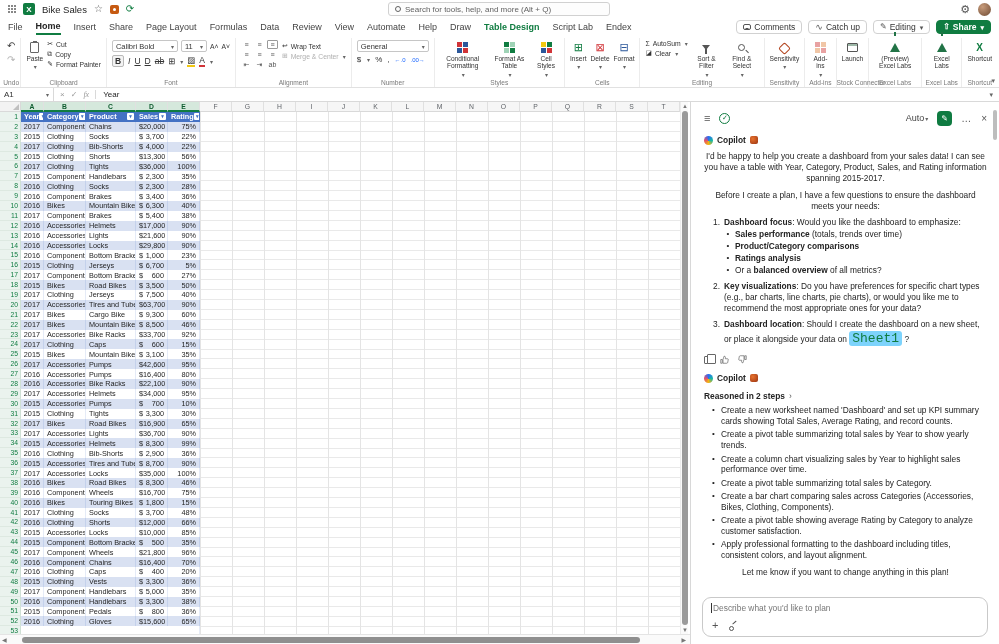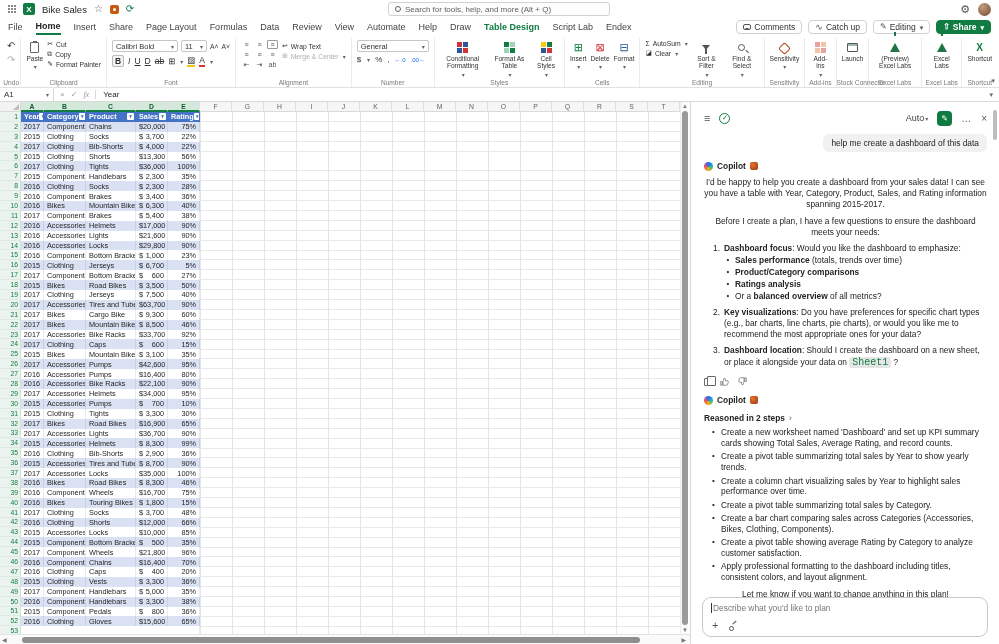--- a/index.html
+++ b/index.html
@@ -133,21 +133,21 @@
   .cplabel b{font-size:8.4px;color:#242424;}
   .cpbadge{width:8px;height:8px;border-radius:2px;background:radial-gradient(circle at 35% 35%,#e8722d,#9a3412);}
   .ptext{font-size:8.35px;line-height:1.32;color:#1f1f1f;margin-top:6px;text-align:center;}
   .qlist{margin-top:5px;}
   .qitem{display:flex;gap:4px;font-size:8.35px;line-height:1.32;margin:5px 0 0 6px;}
   .qnum{flex:0 0 10px;text-align:right;}
   .qbody{flex:1;padding-right:2px;}
   .subul{margin:1px 0 0 2px;}
   .subli{display:flex;gap:5px;margin-top:1px;}
   .subli .dot{flex:0 0 4px;text-align:center;font-size:8px;line-height:1.32;}
-  .chip{font-family:"Liberation Mono",monospace;font-size:10px;background:#e5e5e5;border-radius:3px;padding:0 3px;color:#107C41;}
+  .chip{font-family:"Liberation Mono",monospace;font-size:13px;background:#7dd3fc;border-radius:3px;padding:0 3px;color:#107C41;}
   .actrow{display:flex;align-items:center;gap:9px;margin-top:8px;color:#616161;}
   .actrow svg{display:block;}
   .copyic{width:7px;height:8px;border:1px solid #666;border-radius:1px;position:relative;}
   .copyic::after{content:"";position:absolute;left:2px;top:-3px;width:7px;height:8px;border:1px solid #666;border-radius:1px;background:#fff;}
   .reasoned{display:flex;align-items:center;gap:4px;font-size:8.4px;font-weight:bold;color:#242424;margin-top:8px;}
   .reasoned .chev{font-weight:normal;color:#555;}
   .planul{margin-top:4px;}
   .planli{display:flex;gap:5px;font-size:8.35px;line-height:1.3;margin:2.5px 0 0 8px;}
   .planli .dot{flex:0 0 4px;font-size:8px;}
   #composer{position:absolute;left:11px;right:11px;bottom:7px;height:40px;border:1px solid #c9c9c9;border-radius:9px;background:#fff;padding:5px 8px;}
@@ -1139,21 +1139,20 @@
         <span class="automode">
             <span>Auto</span>
             <span class="carat"></span>
           </span>
         <span class="newchat">✎</span>
         <span class="dots">…</span>
         <span class="closex">×</span>
       </span>
     </div>
 
-    <div class="ububble">help me create a dashboard of this data</div>
 
     <div class="cplabel">
       <span class="cplogo"></span>
       <b>Copilot</b>
       <span class="cpbadge"></span>
     </div>
     <div class="ptext">I'd be happy to help you create a dashboard from your sales data! I can see you have a table with Year, Category, Product, Sales, and Rating information spanning 2015-2017.</div>
     <div class="ptext">Before I create a plan, I have a few questions to ensure the dashboard meets your needs:</div>
     <div class="qlist">
         <div class="qitem">

